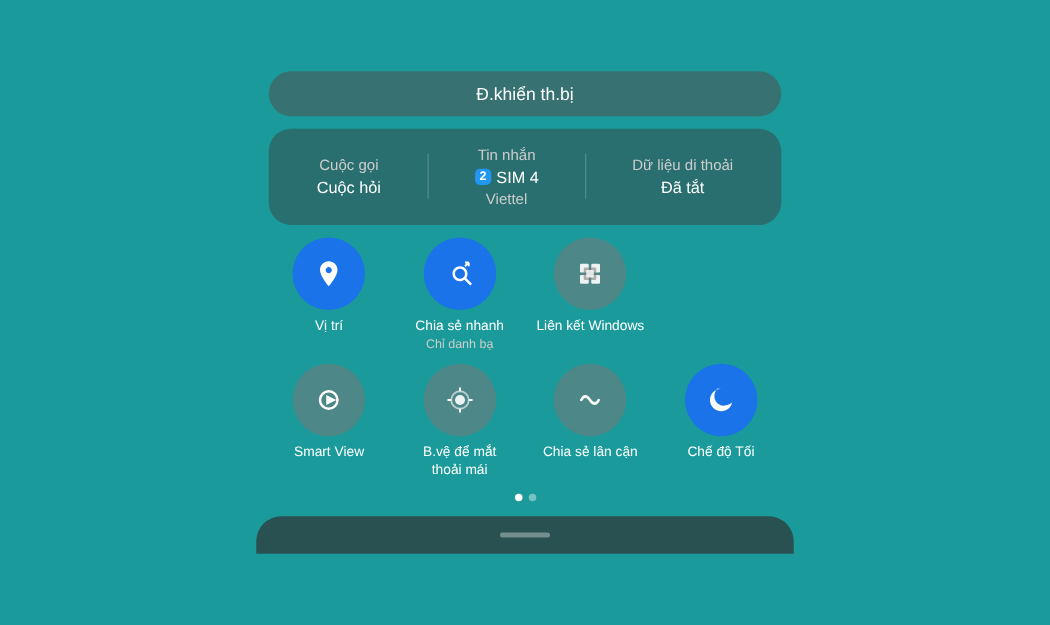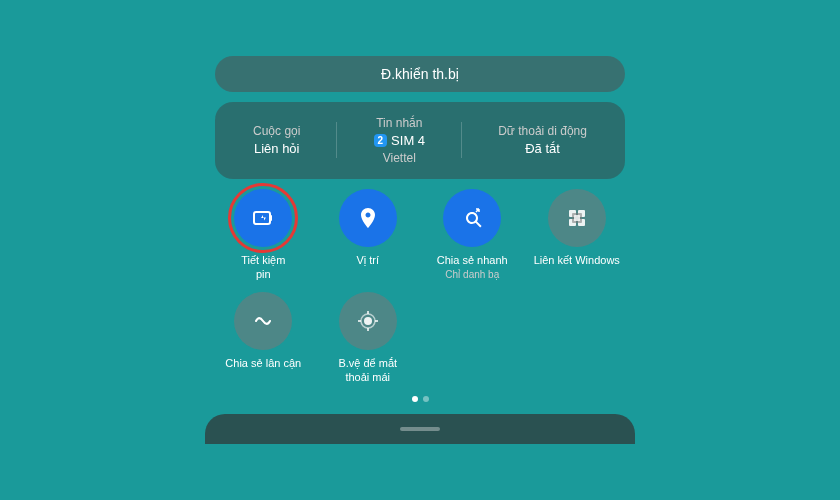--- a/index.html
+++ b/index.html
@@ -176,50 +176,40 @@
 
 <div class="phone-panel">
 
   <div class="top-buttons">
     <button class="top-btn">Đ.khiển th.bị</button>
   </div>
 
   <div class="sim-row">
     <div class="sim-item">
       <span class="sim-label">Cuộc gọi</span>
-      <span class="sim-value">Liên hỏi</span>
+      <span class="sim-value">Cuộc hỏi</span>
     </div>
     <div class="sim-divider"></div>
     <div class="sim-item">
       <span class="sim-label">Tin nhắn</span>
       <span class="sim-value">
         <span class="sim-badge">2</span>
         <span>SIM 4</span>
       </span>
       <span class="sim-label">Viettel</span>
     </div>
     <div class="sim-divider"></div>
     <div class="sim-item">
-      <span class="sim-label">Dữ thoải di động</span>
+      <span class="sim-label">Dữ liệu di thoải</span>
       <span class="sim-value">Đã tắt</span>
     </div>
   </div>
 
   <div class="tiles-grid">
 
-    <div class="tile">
-      <div class="tile-icon active">
-        <svg width="28" height="28" viewBox="0 0 28 28" fill="none">
-          <rect x="5" y="8" width="16" height="12" rx="2" stroke="white" stroke-width="2" fill="none"></rect>
-          <rect x="21" y="11" width="2" height="6" rx="1" fill="white"></rect>
-          <path d="M12 14l2-3v2.5h3l-2 3V14H12z" fill="white"></path>
-        </svg>
-      </div>
-      <span class="tile-label">Tiết kiệm<br>pin</span>
-    </div>
 
     <div class="tile">
       <div class="tile-icon blue">
         <svg width="28" height="28" viewBox="0 0 28 28" fill="none">
           <path d="M14 4C10.13 4 7 7.13 7 11c0 5.25 7 13 7 13s7-7.75 7-13c0-3.87-3.13-7-7-7zm0 9.5c-1.38 0-2.5-1.12-2.5-2.5s1.12-2.5 2.5-2.5 2.5 1.12 2.5 2.5-1.12 2.5-2.5 2.5z" fill="white"></path>
         </svg>
       </div>
       <span class="tile-label">Vị trí</span>
     </div>
 
@@ -245,45 +235,62 @@
           <rect x="11" y="11" width="6" height="6" rx="0.5" fill="white" opacity="0.8"></rect>
         </svg>
       </div>
       <span class="tile-label">Liên kết Windows</span>
     </div>
 
   </div>
 
   <div class="tiles-grid-2">
 
-
     <div class="tile">
       <div class="tile-icon gray">
         <svg width="28" height="28" viewBox="0 0 28 28" fill="none">
-          <path d="M7 14 Q10 8 14 14 Q18 20 21 14" stroke="white" stroke-width="2" fill="none" stroke-linecap="round"></path>
-          <path d="M7 14 Q10 10 14 14 Q18 18 21 14" stroke="white" stroke-width="1.2" fill="none" stroke-linecap="round" opacity="0.5"></path>
-        </svg>
-      </div>
-      <span class="tile-label">Chia sẻ lân cận</span>
+          <circle cx="14" cy="14" r="7" stroke="white" stroke-width="2" fill="none"></circle>
+          <polygon points="12,10 20,14 12,18" fill="white"></polygon>
+        </svg>
+      </div>
+      <span class="tile-label">Smart View</span>
     </div>
 
     <div class="tile">
       <div class="tile-icon gray">
         <svg width="28" height="28" viewBox="0 0 28 28" fill="none">
           <circle cx="14" cy="14" r="4" fill="white" opacity="0.9"></circle>
           <circle cx="14" cy="14" r="7" stroke="white" stroke-width="1.5" fill="none" opacity="0.6"></circle>
           <line x1="14" y1="4" x2="14" y2="7" stroke="white" stroke-width="1.5"></line>
           <line x1="14" y1="21" x2="14" y2="24" stroke="white" stroke-width="1.5"></line>
           <line x1="4" y1="14" x2="7" y2="14" stroke="white" stroke-width="1.5"></line>
           <line x1="21" y1="14" x2="24" y2="14" stroke="white" stroke-width="1.5"></line>
         </svg>
       </div>
       <span class="tile-label">B.vệ để mắt<br>thoải mái</span>
     </div>
 
+    <div class="tile">
+      <div class="tile-icon gray">
+        <svg width="28" height="28" viewBox="0 0 28 28" fill="none">
+          <path d="M7 14 Q10 8 14 14 Q18 20 21 14" stroke="white" stroke-width="2" fill="none" stroke-linecap="round"></path>
+          <path d="M7 14 Q10 10 14 14 Q18 18 21 14" stroke="white" stroke-width="1.2" fill="none" stroke-linecap="round" opacity="0.5"></path>
+        </svg>
+      </div>
+      <span class="tile-label">Chia sẻ lân cận</span>
+    </div>
+
+    <div class="tile">
+      <div class="tile-icon blue">
+        <svg width="28" height="28" viewBox="0 0 28 28" fill="none">
+          <path d="M14 5C9.03 5 5 9.03 5 14s4.03 9 9 9c4.27 0 7.85-2.98 8.73-6.98C20.78 17.47 18.57 18.5 16 18.5c-4.14 0-7.5-3.36-7.5-7.5 0-2.57 1.03-4.78 2.52-6.27C11.55 4.73 12.76 5 14 5z" fill="white"></path>
+        </svg>
+      </div>
+      <span class="tile-label">Chế độ Tối</span>
+    </div>
 
   </div>
 
   <div class="dots">
     <div class="dot active"></div>
     <div class="dot"></div>
   </div>
 
   <div class="bottom-bar">
     <div class="bottom-handle"></div>

